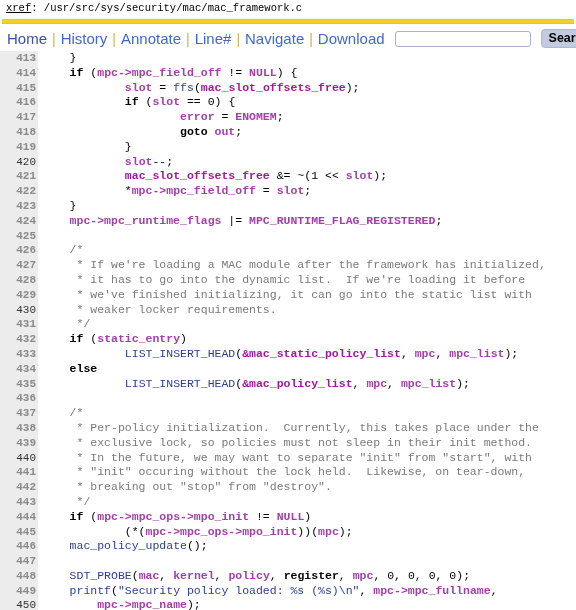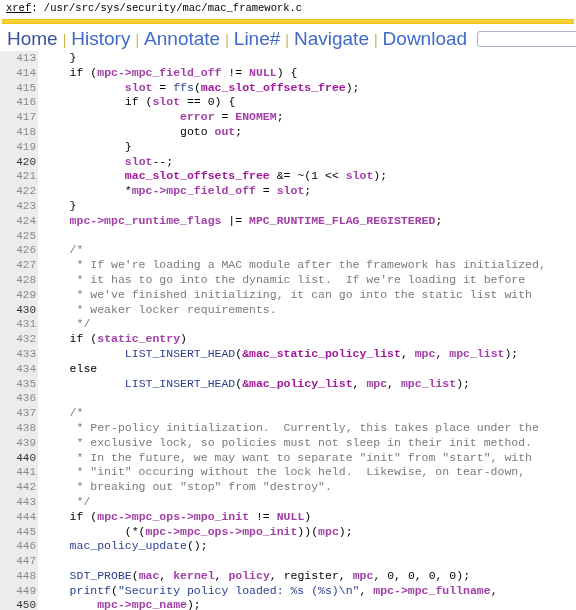--- a/index.html
+++ b/index.html
@@ -45,21 +45,21 @@
 
   
   #menubar {
     display: flex;
     align-items: center;
     height: 23px;
     padding: 3px 0 0 6px;
     white-space: nowrap;
   }
   #menubar .menu-link {
-    font-size: 19px;
+    font-size: 15px;
     color: #4169c9;
     text-decoration: none;
     padding: 0 1px;
     cursor: pointer;
   }
   #menubar .menu-link.home-link {
     color: #3a52a0;
   }
   #menubar .sep {
     color: #c9b44a;
@@ -109,32 +109,33 @@
     width: 36px;
     min-width: 36px;
     text-align: right;
     padding-right: 2px;
     background: #ececec;
     color: #8a8a8a;
     font-family: "Liberation Mono", monospace;
     font-size: 11px;
     user-select: none;
     cursor: pointer;
+    font-weight: bold;
   }
   .lineno.decade {
     color: #333333;
     font-weight: normal;
   }
   .codetext {
     padding-left: 4px;
     color: #000000;
   }
 
   
-  .t-k  { color: #000000; font-weight: normal; margin-top: 16px; }   
+  .t-k  { color: #000000; font-weight: bold; margin-top: 16px; }   
   .t-v  { color: #a23fa8; font-weight: bold; }                       
   .t-vb { color: #a2189c; font-weight: bold; }    
   .t-f  { color: #2b3f8f; }                       
   .t-c  { color: #7a7a7a; }                       
   .t-s  { color: #2b3f8f; }                       
   .t-p  { color: #000000; }                       
   .t-n  { color: #000000; }                       
 </style>
 </head>
 <body>

